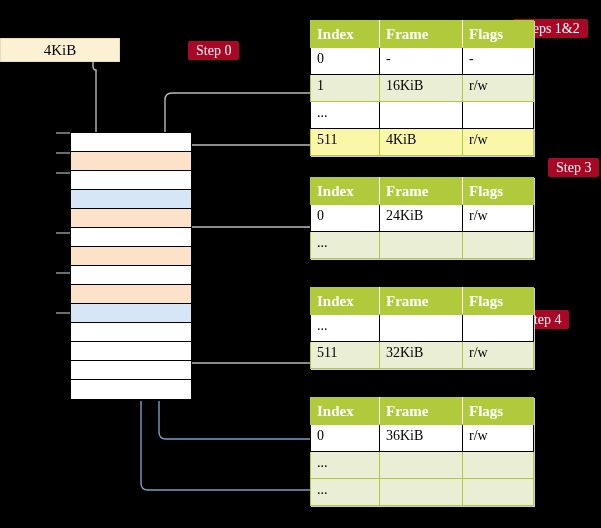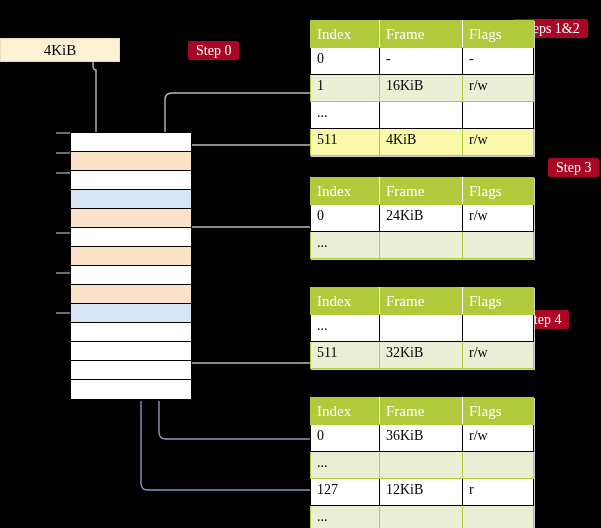--- a/index.html
+++ b/index.html
@@ -83,21 +83,21 @@
     position: absolute;
     border-collapse: collapse;
     border-spacing: 0;
     background: #ffffff;
     font-size: 14px;
     box-shadow: 1px 1px 0 #cfcfcf;
   }
   .ptable th {
     background: #b0ca3c;
     color: #ffffff;
-    font-weight: normal;
+    font-weight: bold;
     font-size: 15px;
     text-align: left;
     padding: 3px 6px;
     border: 1px solid #b0ca3c;
     border-right-color: #ffffff;
     height: 20px;
     margin-top: 20px;
   }
   .ptable th:last-child { border-right-color: #b0ca3c; }
   .ptable td {
@@ -281,25 +281,20 @@
         <tr>
           <td class="col-index">0</td>
           <td class="col-frame">36KiB</td>
           <td class="col-flags">r/w</td>
         </tr>
         <tr class="alt">
           <td class="col-index">...</td>
           <td class="col-frame"></td>
           <td class="col-flags"></td>
         </tr>
-        <tr>
-          <td class="col-index">127</td>
-          <td class="col-frame">12KiB</td>
-          <td class="col-flags">r</td>
-        </tr>
         <tr class="alt">
           <td class="col-index">...</td>
           <td class="col-frame"></td>
           <td class="col-flags"></td>
         </tr>
       </tbody>
     </table>
 
 </div>
 

